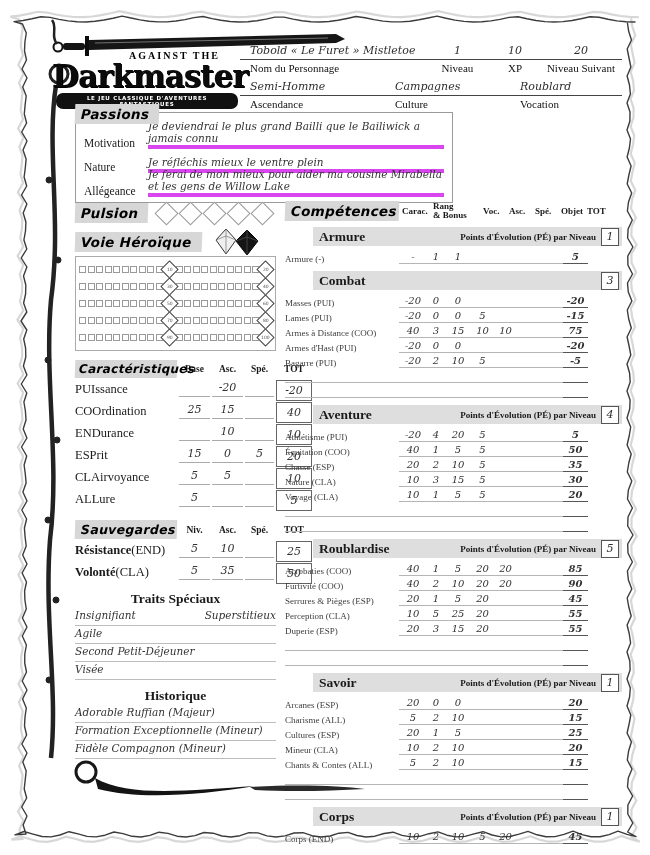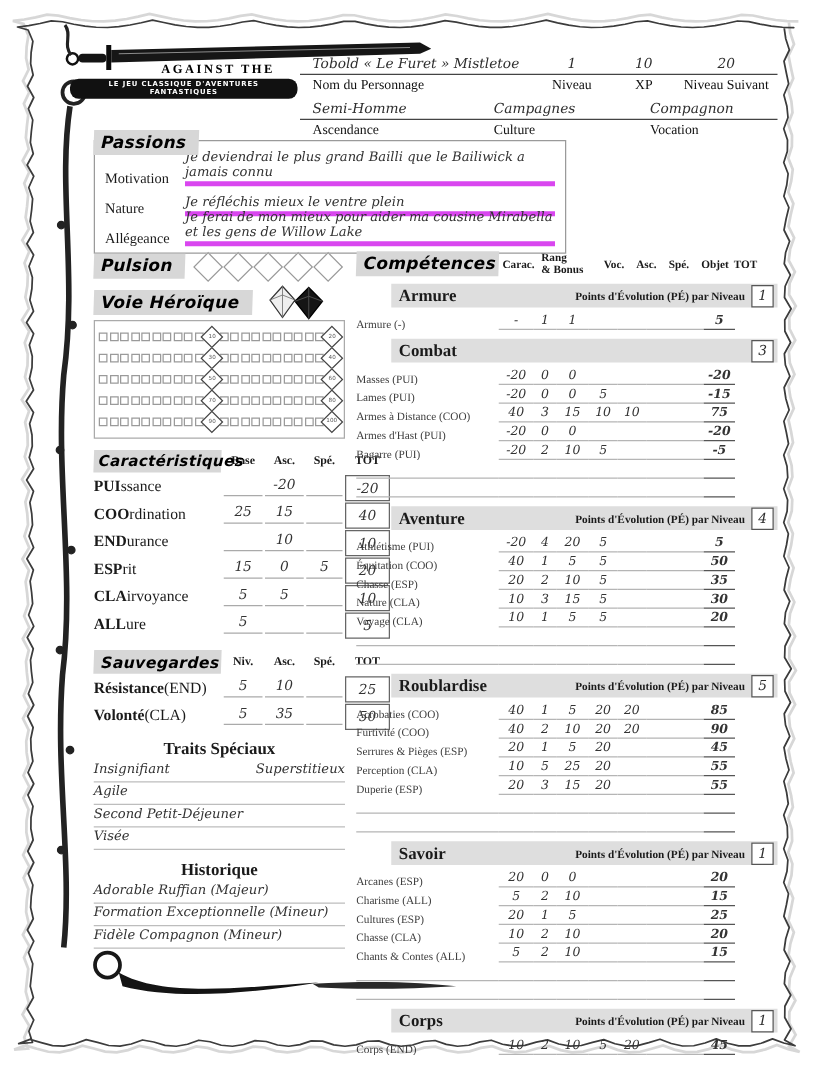--- a/index.html
+++ b/index.html
@@ -55,21 +55,21 @@
   .cb-strip{display:flex;gap:1.5px;}
   .cb{width:5px;height:5px;border:1px solid #9a9a9a;background:#fff;display:inline-block;}
   .dsm{width:11px;height:11px;border:1.5px solid #444;transform:rotate(45deg);background:#fff;
        display:flex;align-items:center;justify-content:center;flex:0 0 auto;}
   .dnum{transform:rotate(-45deg);font:italic 4.5px "DejaVu Sans",sans-serif;color:#555;font-style:normal;}
 
   .stat-grid{display:grid;grid-template-columns:102px 31px 31px 29px 36px;column-gap:2px;}
   .stat-head{font:bold 9.5px "Liberation Serif",serif;text-align:center;align-self:center;}
   .stat-row{display:contents;}
   .stat-name{font:12.5px "Liberation Serif",serif;height:22px;display:flex;align-items:center;}
-  .stat-abbr{font-weight:bold;}
+  .stat-abbr{font-weight:normal;}
   .scell{border-bottom:1px solid #aaa;text-align:center;font:italic 11px "DejaVu Serif",serif;
          color:#333;height:15px;align-self:end;margin-bottom:3px;}
   .tot-box{border:1px solid #666;height:19px;margin-bottom:-1px;display:flex;align-items:center;
            justify-content:center;font:italic 11px "DejaVu Serif",serif;color:#333;align-self:end;}
   .sv-name{font:12.5px "Liberation Serif",serif;height:22px;display:flex;align-items:center;}
   .mini-title{font:bold 13.5px "Liberation Serif",serif;text-align:center;margin:8px 0 2px 0;}
   .tline{border-bottom:1px solid #bdbdbd;height:16px;margin-bottom:1px;display:flex;
          justify-content:space-between;font:italic 10.5px "DejaVu Serif",serif;color:#333;}
 
   
@@ -119,20 +119,21 @@
     </g>
     <g>
       <circle cx="86" cy="772" r="10" fill="none" stroke="#181818" stroke-width="3"></circle>
       <path d="M95,778 C130,798 190,790 255,786 C200,795 140,800 98,789 Z" fill="#141414"></path>
       <path d="M250,787 C300,784 340,786 365,789 C330,791 290,792 255,790 Z" fill="#2a2a2a"></path>
     </g>
   </svg>
 
   <div id="logo" class="layer">
     <div class="logo-top">AGAINST THE</div>
+    <div class="logo-main">Darkmaster</div>
     <div class="logo-tag">LE JEU CLASSIQUE D'AVENTURES FANTASTIQUES</div>
   </div>
 
   <div id="hdr1" class="layer">
     <div class="hvals g4">
       <span class="hand hv l">Tobold « Le Furet » Mistletoe</span>
       <span class="hand hv c">1</span>
       <span class="hand hv c">10</span>
       <span class="hand hv c">20</span>
     </div>
@@ -141,21 +142,21 @@
       <span class="c">Niveau</span>
       <span class="c">XP</span>
       <span class="c">Niveau Suivant</span>
     </div>
   </div>
 
   <div id="hdr2" class="layer">
     <div class="hvals g3">
       <span class="hand hv l">Semi-Homme</span>
       <span class="hand hv l">Campagnes</span>
-      <span class="hand hv l">Compagnon</span>
+      <span class="hand hv l">Roublard</span>
     </div>
     <div class="hlabels g3">
       <span class="l">Ascendance</span>
       <span class="l">Culture</span>
       <span class="l">Vocation</span>
     </div>
   </div>
 
   <div id="passions" class="layer">
     <span class="tab">Passions</span>
@@ -839,21 +840,21 @@
                 <span class="cell">20</span>
                 <span class="cell">1</span>
                 <span class="cell">5</span>
                 <span class="cell"></span>
                 <span class="cell"></span>
                 <span class="cell"></span>
                 <span class="cell"></span>
                 <span class="cell tot">25</span>
               </div>
             <div class="srow">
-                <span class="slabel">Chasse (CLA)</span>
+                <span class="slabel">Mineur (CLA)</span>
                 <span class="cell">10</span>
                 <span class="cell">2</span>
                 <span class="cell">10</span>
                 <span class="cell"></span>
                 <span class="cell"></span>
                 <span class="cell"></span>
                 <span class="cell"></span>
                 <span class="cell tot">20</span>
               </div>
             <div class="srow">

